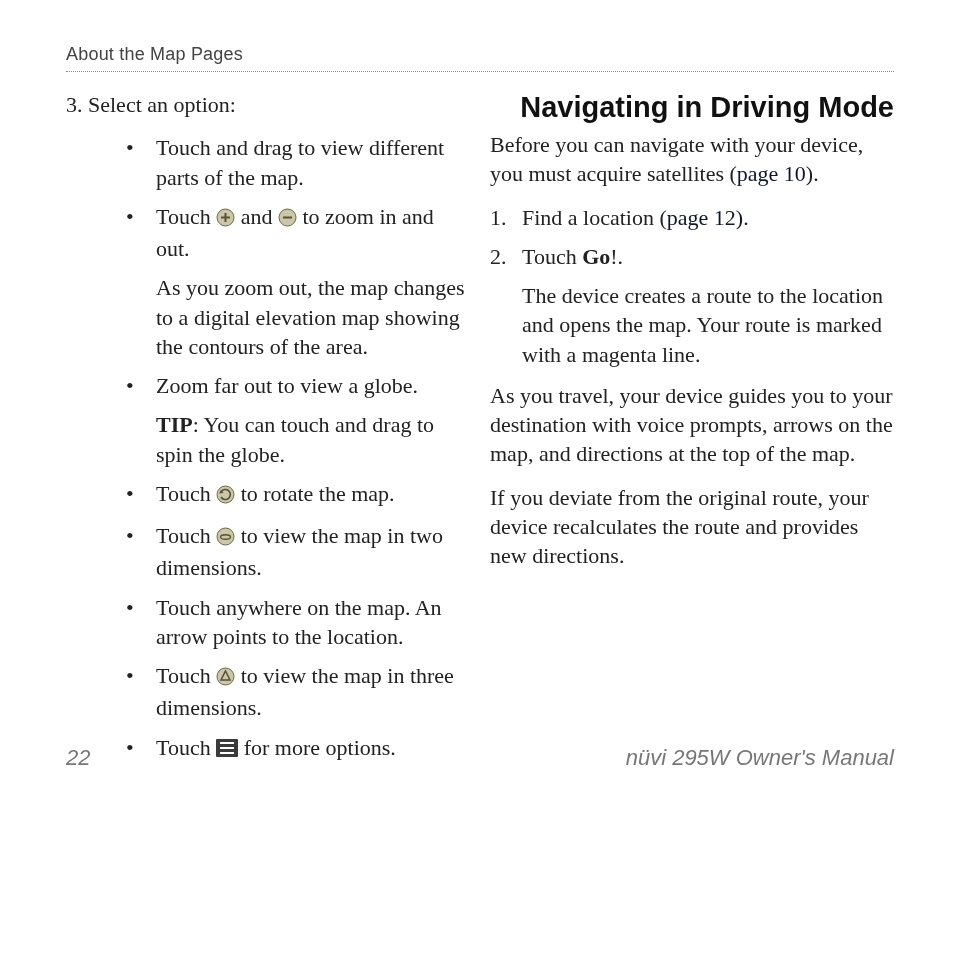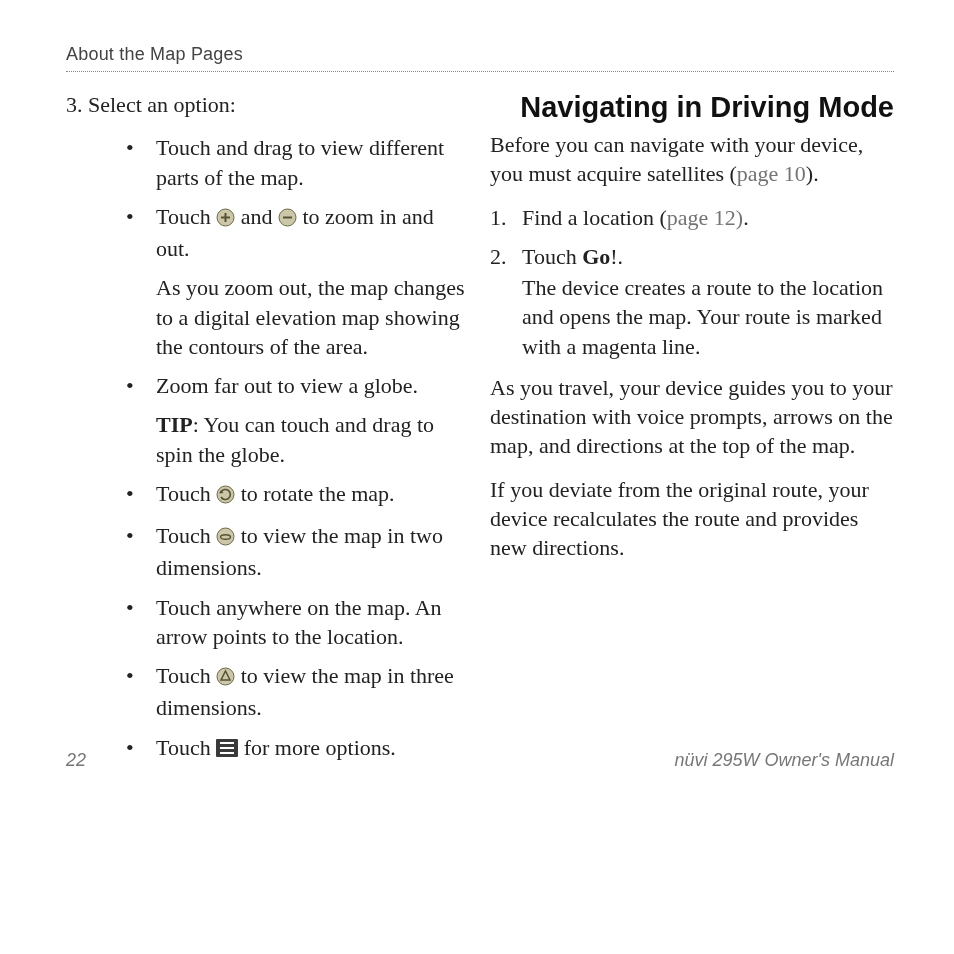--- a/index.html
+++ b/index.html
@@ -108,35 +108,35 @@
   }
   ol.numlist > li .num {
     position: absolute;
     left: 0;
     top: 0;
   }
   .indent-follow {
     margin: 6px 0 12px 32px;
   }
   a.xref {
-    color: #737373;
+    color: #0f172a;
     text-decoration: none;
   }
   .footer {
     position: absolute;
     left: 66px;
     right: 60px;
     bottom: 36px;
     display: flex;
     justify-content: space-between;
     align-items: baseline;
     font-style: italic;
     color: #777;
     font-family: Arial, Helvetica, sans-serif;
-    font-size: 18px;
+    font-size: 22px;
   }
   .footer .pagenum {
     font-style: italic;
   }
   .tip-label { font-weight: bold; }
 </style>
 </head>
 <body>
 
 <div class="page">
@@ -237,21 +237,21 @@
       </p>
 
       <ol class="numlist">
         <li>
           <span class="num">1.</span>
           <span>Find a location (</span><a class="xref">page 12)</a><span>.</span>
         </li>
         <li>
           <span class="num">2.</span>
           <span>Touch </span><b>Go</b><span>!.</span>
-          <div class="indent-follow" style="margin-left:0; margin-top:2px;">The device creates a route to the location and opens the map. Your route is marked with a magenta line.</div>
+          <div class="indent-follow" style="margin-left:0; margin-top:10px;">The device creates a route to the location and opens the map. Your route is marked with a magenta line.</div>
         </li>
       </ol>
 
       <p>As you travel, your device guides you to your destination with voice prompts, arrows on the map, and directions at the top of the map.</p>
 
       <p>If you deviate from the original route, your device recalculates the route and provides new directions.</p>
     </div>
 
   </div>
 

